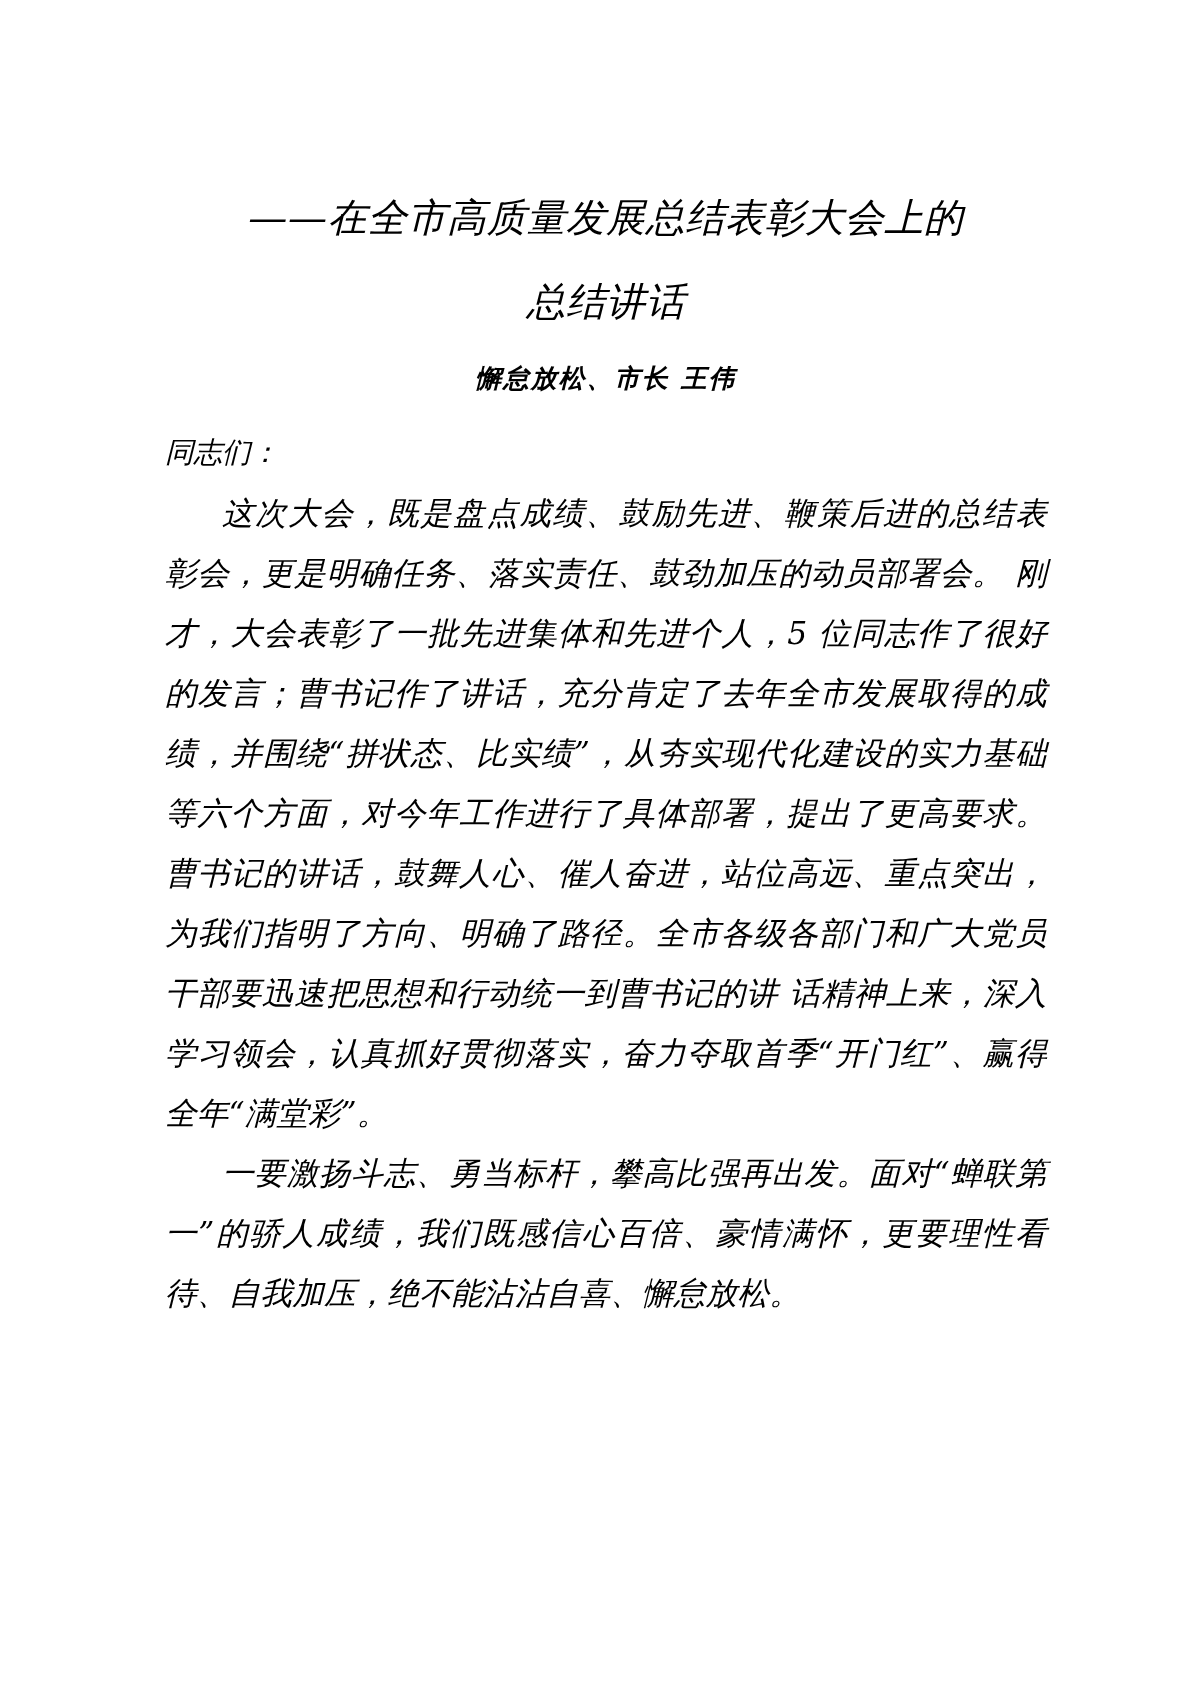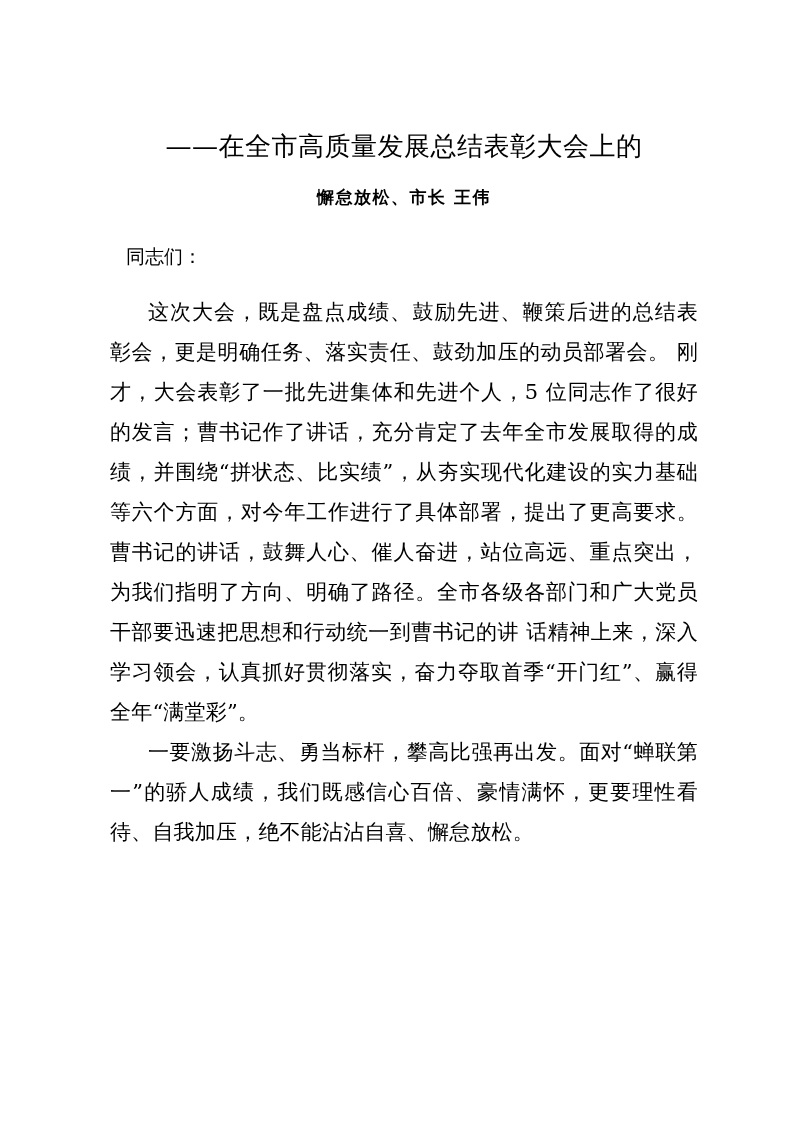--- a/index.html
+++ b/index.html
@@ -13,20 +13,21 @@
     font-family: "DejaVu Serif", "Liberation Serif", serif;
     color: #000000;
     overflow: hidden;
   }
   .page {
     position: relative;
     width: 794px;
     height: 1102px;
     box-sizing: border-box;
     padding: 118px 96px 60px 110px;
+    font-style: italic;
   }
   .doc-title {
     font-size: 26px;
     line-height: 56px;
     text-align: center;
     font-weight: normal;
     margin: 0;
     letter-spacing: 0.5px;
   }
   .doc-title .line2 {
@@ -37,40 +38,41 @@
     line-height: 46px;
     text-align: center;
     font-weight: bold;
     letter-spacing: 1.5px;
     margin: 0 0 6px 0;
     font-family: "DejaVu Sans", "Liberation Sans", sans-serif;
   }
   .salutation {
     font-size: 19px;
     line-height: 40px;
-    margin: 16px;
+    margin: 0;
     text-indent: 0;
   }
   .para {
     font-size: 21px;
     line-height: 40px;
     margin: 0;
     text-indent: 38px;
     text-align: justify;
     text-justify: inter-ideograph;
     letter-spacing: 0.2px;
   }
 </style>
 </head>
 <body>
 
 <div class="page">
 
   <h1 class="doc-title">
     <span>——在全市高质量发展总结表彰大会上的</span>
+    <span class="line2">总结讲话</span>
   </h1>
 
   <div class="doc-subtitle">懈怠放松、市长  王伟</div>
 
   <p class="salutation">同志们：</p>
 
   <p class="para">这次大会，既是盘点成绩、鼓励先进、鞭策后进的总结表彰会，更是明确任务、落实责任、鼓劲加压的动员部署会。 刚才，大会表彰了一批先进集体和先进个人，5 位同志作了很好的发言；曹书记作了讲话，充分肯定了去年全市发展取得的成绩，并围绕“拼状态、比实绩”，从夯实现代化建设的实力基础等六个方面，对今年工作进行了具体部署，提出了更高要求。曹书记的讲话，鼓舞人心、催人奋进，站位高远、重点突出，为我们指明了方向、明确了路径。全市各级各部门和广大党员干部要迅速把思想和行动统一到曹书记的讲 话精神上来，深入学习领会，认真抓好贯彻落实，奋力夺取首季“开门红”、赢得全年“满堂彩”。</p>
   <p class="para">一要激扬斗志、勇当标杆，攀高比强再出发。面对“蝉联第一”的骄人成绩，我们既感信心百倍、豪情满怀，更要理性看待、自我加压，绝不能沾沾自喜、懈怠放松。</p>
 
 </div>

